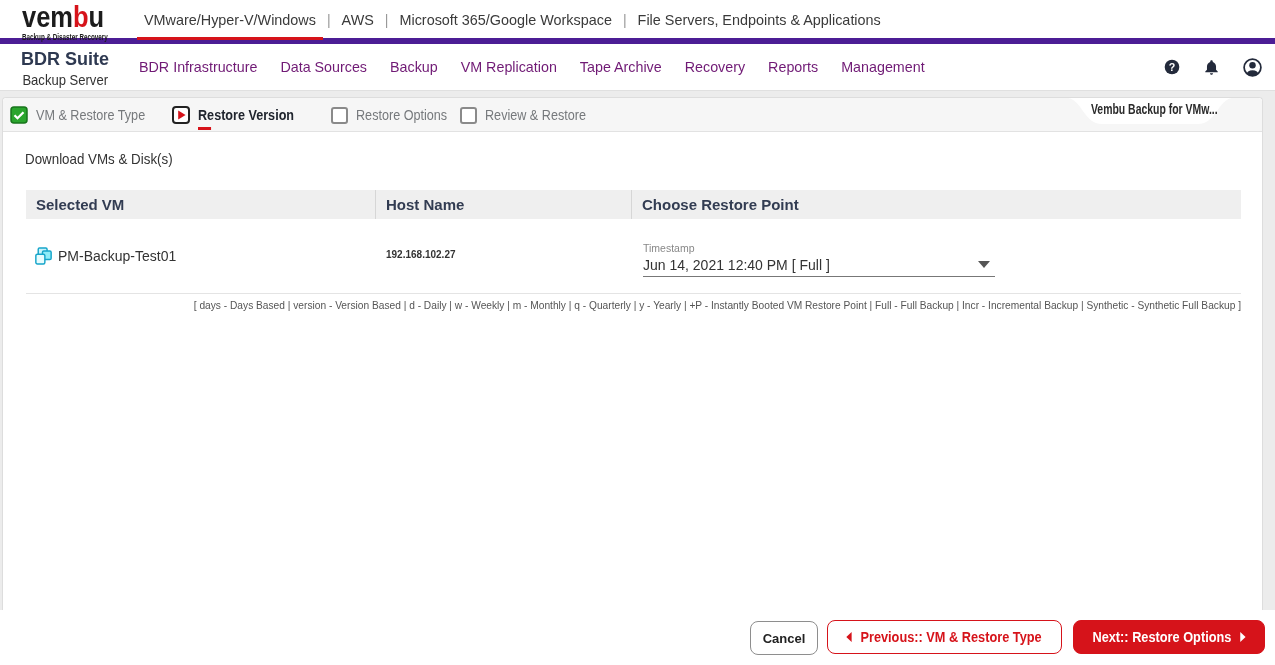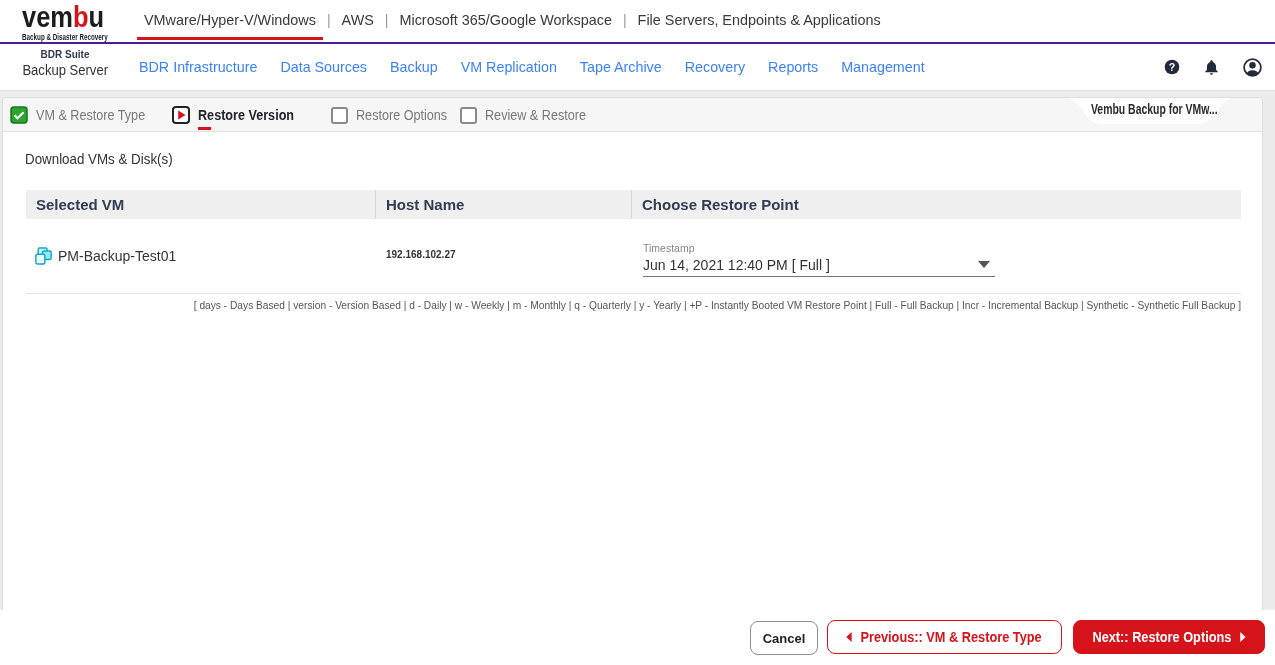--- a/index.html
+++ b/index.html
@@ -1,31 +1,31 @@
 <!DOCTYPE html>
 <html><head>
 <meta charset="utf-8">
 <style>
 * { margin:0; padding:0; box-sizing:border-box; }
 html,body { width:1275px; height:665px; font-family:"Liberation Sans", sans-serif; background:#fff; overflow:hidden; }
-.nav1 { position:absolute; left:0; top:0; width:1275px; height:44px; background:#fff; border-bottom:2px solid #4c1d95; }
+.nav1 { position:absolute; left:0; top:0; width:1275px; height:44px; background:#fff; border-bottom:6px solid #4c1d95; }
 .logo { position:absolute; left:22px; top:3px; width:120px; white-space:nowrap; }
 .logo .word { font-size:30px; font-weight:bold; color:#1c1c1c; letter-spacing:0px; line-height:27px; transform:scaleX(0.85); transform-origin:left top; }
 .logo .word .red { color:#d6131a; }
 .logo .tag { font-size:9px; font-weight:bold; color:#1c1c1c; letter-spacing:0px; margin-top:2px; transform:scaleX(0.70); transform-origin:left top; }
 .tabs { position:absolute; left:137px; top:0; height:44px;text-align:right; }
 .tabs .tab { display:inline-block; line-height:40px; height:40px; font-size:14.4px; color:#3a3a3a; padding:0 7px; }
 .tabs .sep { display:inline-block; line-height:40px; color:#999; font-size:14px; padding:0 4px; }
 .tabs .active { border-bottom:3px solid #d6131a; font-weight:normal; }
 .nav2 { position:absolute; left:0; top:44px; width:1275px; height:47px; background:#fff; border-bottom:1px solid #e0e0e0; }
 .prod { position:absolute; left:0; top:0; width:130px; height:46px; text-align:center; }
-.prod .l1 { font-size:10px; font-weight:bold; color:#2e3951; margin-top:5px; }
+.prod .l1 { font-size:18px; font-weight:bold; color:#2e3951; margin-top:5px; }
 .prod .l2 { font-size:15px; color:#333; margin-top:1px; display:inline-block; transform:scaleX(0.87); transform-origin:center top; }
 .menu { position:absolute; left:139px; top:0; height:46px; line-height:46px; }
-.menu span { font-size:14.3px; color:#3b82f6; margin-right:23px; }
+.menu span { font-size:14.3px; color:#701a75; margin-right:23px; }
 .icons { position:absolute; right:13px; top:0; height:46px; display:flex; align-items:center; gap:23px; }
 .gray { position:absolute; left:0; top:91px; width:1275px; height:519px; background:#ececec; }
 .card { position:absolute; left:2px; top:6px; width:1261px; height:513px; background:#ffffff; border:1px solid #ddd; border-bottom:none; border-radius:4px 4px 0 0; }
 .steps { position:absolute; left:0; top:0; width:1259px; height:34px; background:#f6f6f6; border-bottom:1px solid #e2e2e2; border-radius:4px 4px 0 0; }
 .step { position:absolute; top:0; height:34px; display:flex; align-items:center; }
 .step .box { width:17px; height:17px; border:2px solid #8a8a8a; border-radius:3px; background:#fff; margin-right:8px; }
 .step .lbl { font-size:14.5px; color:#76797c; display:inline-block; transform:scaleX(0.87); transform-origin:left center; white-space:nowrap; }
 .step .lbl.b { color:#20252e; font-weight:bold; }
 .ribbon { position:absolute; right:30px; top:0; width:164px; height:27px; }
 .ribbon .txt { position:absolute; left:0; top:3px; width:164px; text-align:center; font-size:14.5px; font-weight:bold; color:#2b2b2b; white-space:nowrap; transform:scaleX(0.72); transform-origin:center top; }

